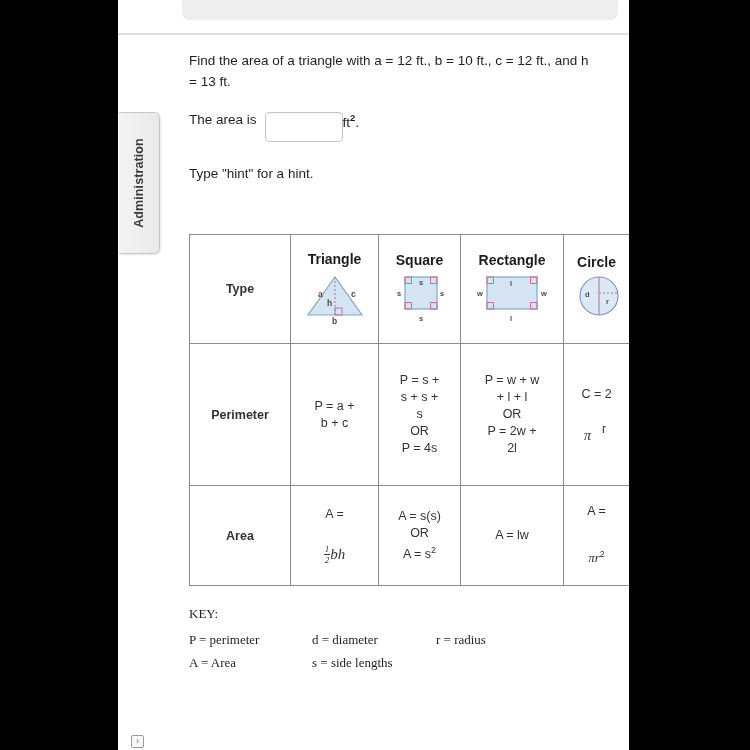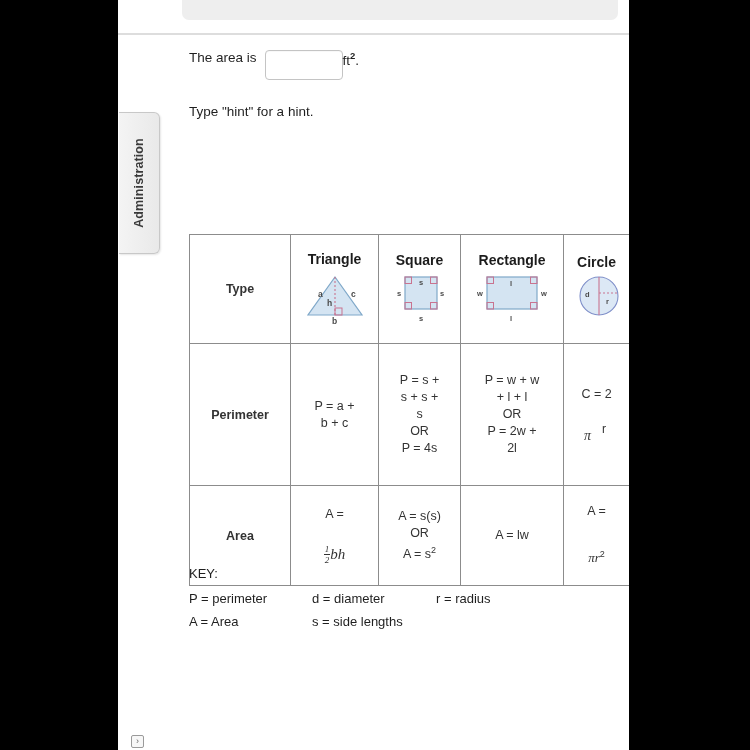--- a/index.html
+++ b/index.html
@@ -192,22 +192,23 @@
     font-family: Liberation Serif, serif;
     font-style: italic;
     font-size: 15px;
   }
   .pi-serif { font-family: "Liberation Serif", serif; font-style: italic; }
 
   
   #key-block {
     position: absolute;
     left: 71px;
-    top: 566px;
+    top: 606px;
     width: 440px;
+    font-family: Liberation Serif, serif;
   }
   #key-title {
     font-size: 13px;
     color: #1f1f1f;
     margin-bottom: 6px;
   }
   .key-row {
     display: flex;
     font-size: 13px;
     color: #1f1f1f;
@@ -241,20 +242,21 @@
 <div id="stage">
 
   <div id="viewport">
 
     <div id="top-panel">
       <div id="top-panel-text"></div>
     </div>
     <div id="top-divider"></div>
 
     <div id="content">
+      <div id="question-text" class="q-line">Find the area of a triangle with a = 12 ft., b = 10 ft., c = 12 ft., and h = 13 ft.</div>
 
       <div id="answer-row">
         <span id="answer-prefix">The area is</span>
         <input id="answer-input" type="text" placeholder="" style="">
         <span id="answer-unit"><span>ft</span><sup>2</sup><span>.</span></span>
       </div>
 
       <div id="hint-text" class="q-line">Type "hint" for a hint.</div>
     </div>
 

